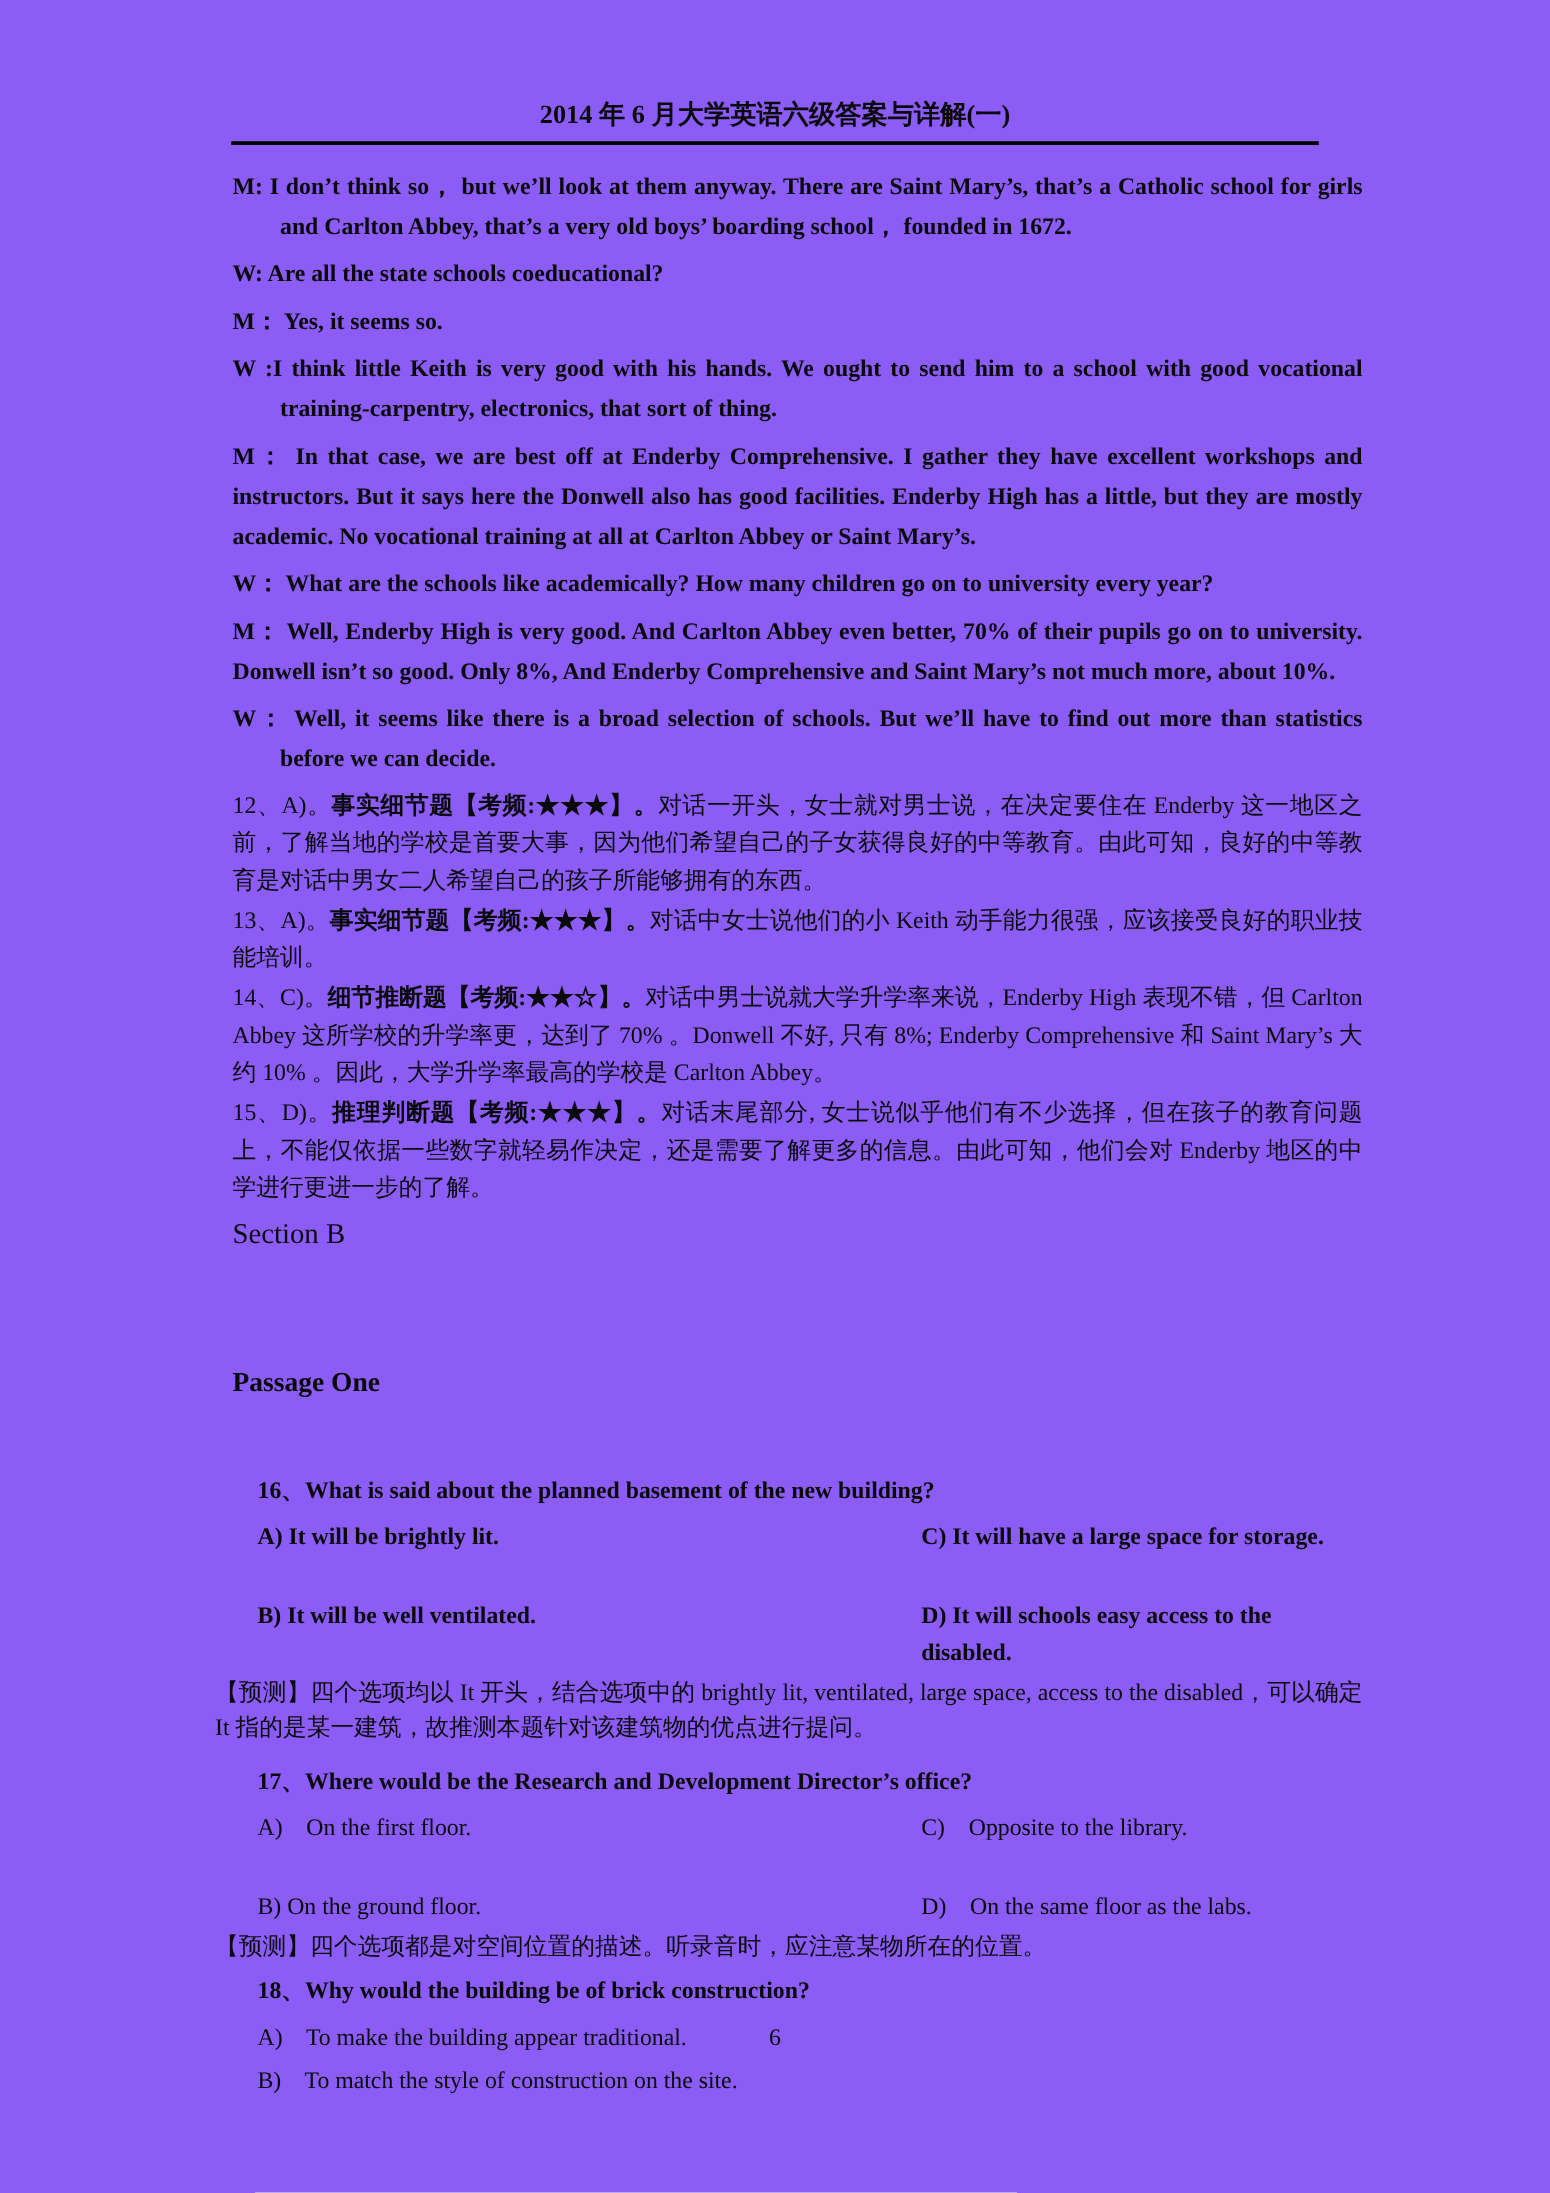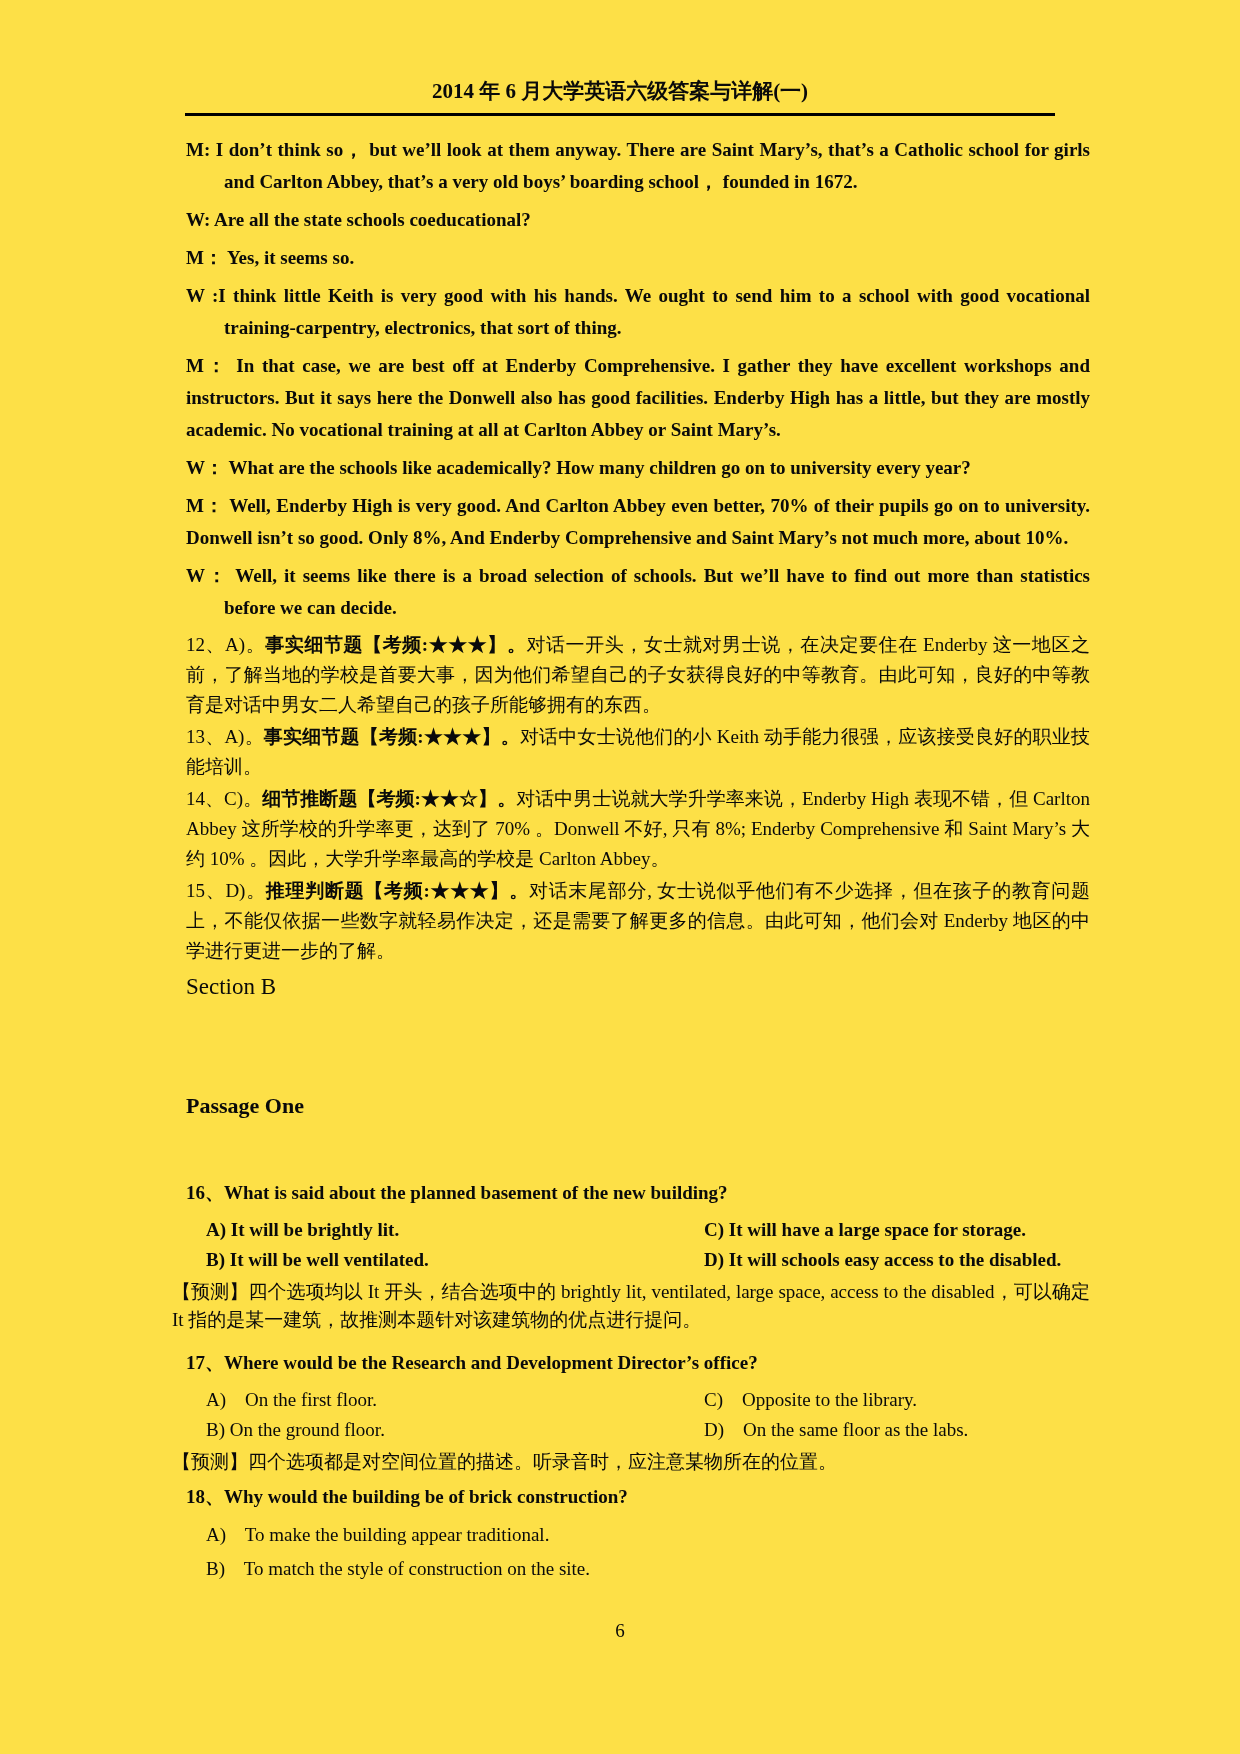--- a/index.html
+++ b/index.html
@@ -2,21 +2,21 @@
 <html><head>
 <meta charset="utf-8">
 <style>
   * { margin: 0; padding: 0; box-sizing: border-box; }
   html, body { background: #e8e8e8; }
   .page {
     position: relative;
     width: 1240px;
     height: 1754px;
     margin: 0 auto;
-    background: #fde047;
+    background: #8b5cf6;
     color: #0a0a0a;
     font-family: "Liberation Serif", "DejaVu Serif", serif;
   }
   .header {
     padding-top: 78px;
     text-align: center;
     font-size: 21px;
     font-weight: bold;
     line-height: 26px;
   }
@@ -56,31 +56,32 @@
     margin-top: 6px;
     line-height: 30px;
   }
   .passage-heading {
     font-size: 22px;
     font-weight: bold;
     margin-top: 90px;
     line-height: 28px;
   }
   
-  .question { font-weight: bold; line-height: 30px; }
+  .question { font-weight: bold; line-height: 30px; margin-left: 20px; }
   .q16 .question { margin-top: 58px; }
   .q17 .question { margin-top: 14px; }
   .q18 .question { margin-top: 6px; }
   .options {
     display: grid;
     grid-template-columns: 498px 1fr;
     padding-left: 20px;
     margin-top: 7px;
     line-height: 30px;
     white-space: pre-wrap;
+    gap: 33px;
   }
   .options.bold { font-weight: bold; }
   .options.single { grid-template-columns: 1fr; }
   .q18 .options { margin-top: 8px; row-gap: 4px; }
   .prediction {
     line-height: 28px;
     margin-top: 3px;
     margin-left: -14px;
     text-align: justify;
   }

